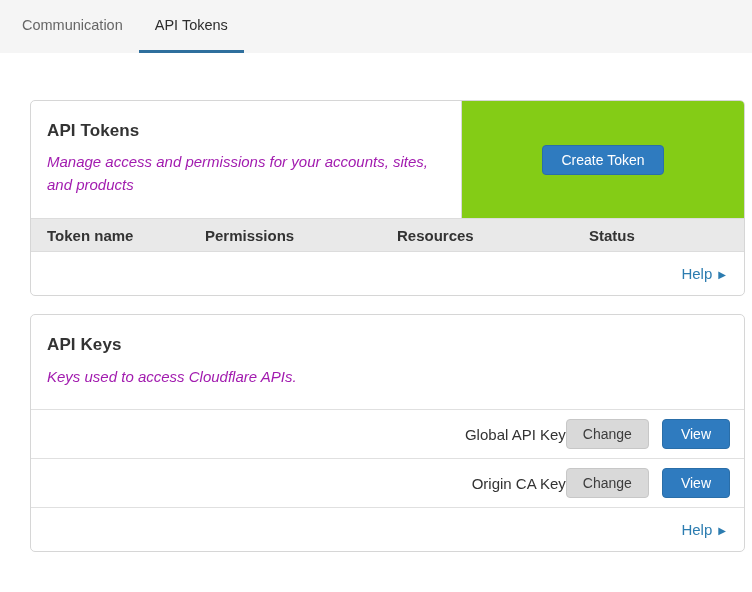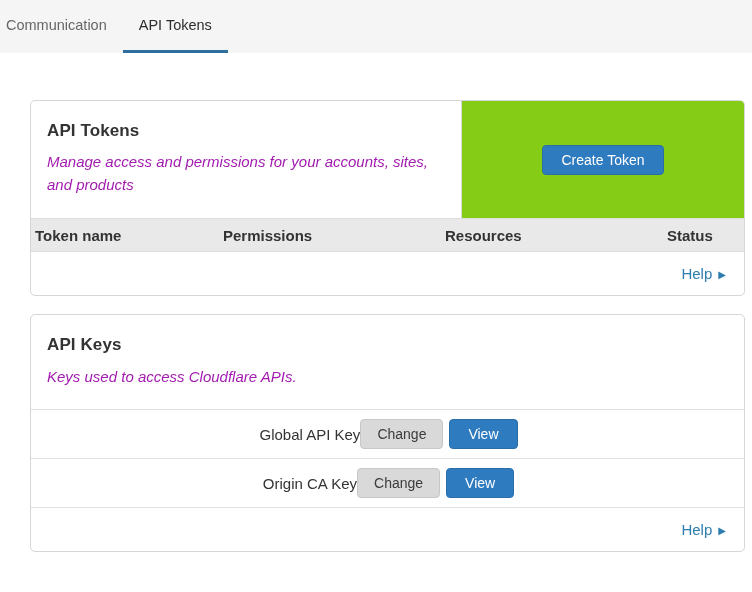--- a/index.html
+++ b/index.html
@@ -10,21 +10,21 @@
     color: #333333;
     overflow: hidden;
   }
 
   
   .tabstrip {
     height: 53px;
     background: #f5f5f5;
     display: flex;
     align-items: stretch;
-    padding-left: 6px;
+    padding-left: 22px;
   }
   .tab {
     display: flex;
     align-items: center;
     padding: 0 16px;
     font-size: 14.5px;
     color: #666666;
     border-bottom: 3px solid transparent;
     cursor: pointer;
     white-space: nowrap;
@@ -102,28 +102,27 @@
     color: #3c3c3c;
     padding: 0 16px;
   }
 
   
   .table-head {
     display: grid;
     grid-template-columns: 158px 192px 192px 1fr;
     align-items: center;
     height: 34px;
-    padding: 0 4px;
+    padding: 0 16px;
     background: #e9e9e9;
     border-top: 1px solid #dcdcdc;
     border-bottom: 1px solid #dcdcdc;
     font-size: 15px;
     font-weight: 700;
     color: #333333;
-    gap: 30px;
   }
   .empty-row {
     display: flex;
     align-items: center;
     height: 41px;
     padding: 0 16px;
     font-size: 15px;
     color: #333333;
     border-bottom: 1px solid #e0e0e0;
   }
@@ -151,32 +150,32 @@
 
   
   .keys-header {
     padding: 20px 16px 21px 16px;
     border-bottom: 1px solid #e0e0e0;
   }
   .keys-header .card-desc { margin-top: 10px; }
   .key-row {
     display: flex;
     align-items: center;
-    justify-content: center;
+    justify-content: flex-end;
     height: 49px;
     padding: 0 14px 0 16px;
     border-bottom: 1px solid #e0e0e0;
   }
   .key-label {
     font-size: 15px;
     color: #333333;
   }
   .key-actions {
     display: flex;
-    gap: 6px;
+    gap: 13px;
   }
 </style>
 </head>
 <body>
 
 <nav class="tabstrip">
   <div class="tab first">Communication</div>
   <div class="tab active">API Tokens</div>
 </nav>
 

